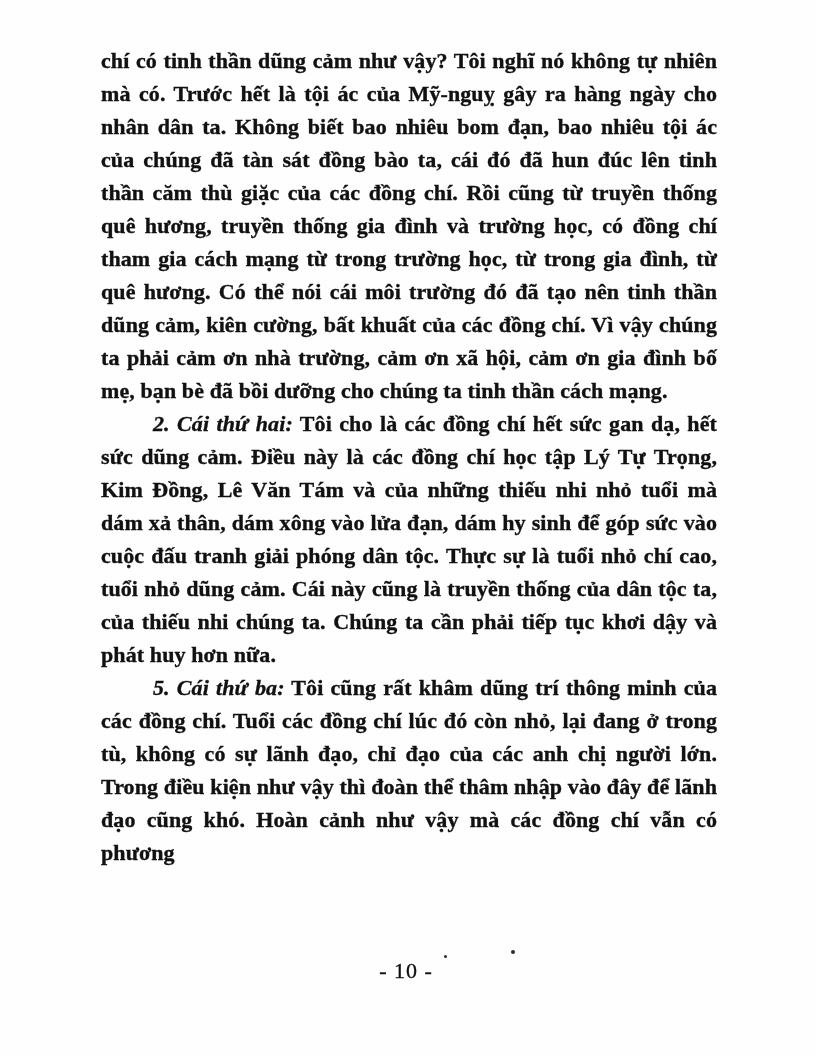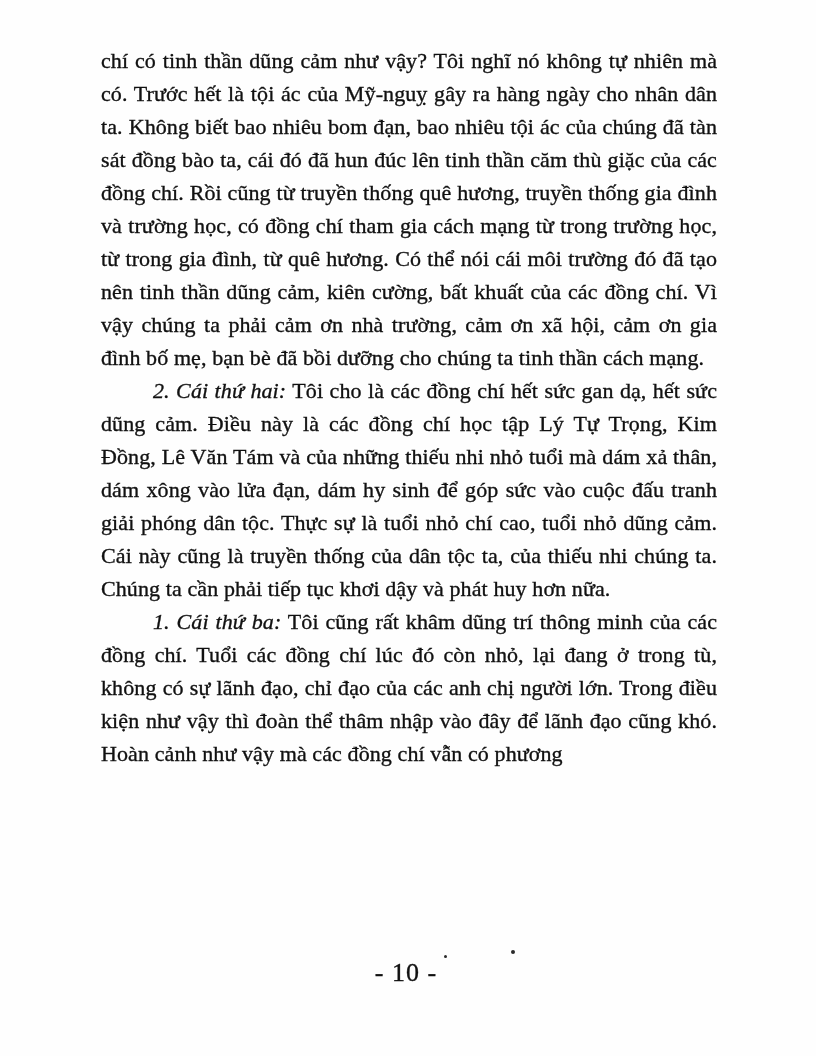--- a/index.html
+++ b/index.html
@@ -30,34 +30,35 @@
     line-height: 33px;
     text-align: justify;
     text-justify: inter-word;
     letter-spacing: 0.1px;
     -webkit-text-stroke: 0.35px #111111;
   }
   .para {
     margin: 0;
     padding: 0;
     text-indent: 0;
+    font-weight: bold;
   }
   .para.indented {
     text-indent: 52px;
   }
   .lead {
     font-style: italic;
   }
   .page-number {
     position: absolute;
     left: 101px;
     top: 958px;
     width: 610px;
     text-align: center;
-    font-size: 26px;
+    font-size: 22px;
     letter-spacing: 1px;
     -webkit-text-stroke: 0.35px #111111;
   }
   .speck {
     position: absolute;
     background: #2a2a2a;
     border-radius: 50%;
   }
   .speck-1 { left: 511px; top: 950px; width: 4px; height: 4px; }
   .speck-2 { left: 444px; top: 955px; width: 3px; height: 3px; }
@@ -66,21 +67,21 @@
 <body>
 
 <div class="page">
 
   <div class="text-block">
 
     <p class="para"><span>chí có tinh thần dũng cảm như vậy? Tôi nghĩ nó không tự nhiên mà có. Trước hết là tội ác của Mỹ-nguỵ gây ra hàng ngày cho nhân dân ta. Không biết bao nhiêu bom đạn, bao nhiêu tội ác của chúng đã tàn sát đồng bào ta, cái đó đã hun đúc lên tinh thần căm thù giặc của các đồng chí. Rồi cũng từ truyền thống quê hương, truyền thống gia đình và trường học, có đồng chí tham gia cách mạng từ trong trường học, từ trong gia đình, từ quê hương. Có thể nói cái môi trường đó đã tạo nên tinh thần dũng cảm, kiên cường, bất khuất của các đồng chí. Vì vậy chúng ta phải cảm ơn nhà trường, cảm ơn xã hội, cảm ơn gia đình bố mẹ, bạn bè đã bồi dưỡng cho chúng ta tinh thần cách mạng.</span></p>
 
     <p class="para indented"><span class="lead">2. Cái thứ hai:</span> <span>Tôi cho là các đồng chí hết sức gan dạ, hết sức dũng cảm. Điều này là các đồng chí học tập Lý Tự Trọng, Kim Đồng, Lê Văn Tám và của những thiếu nhi nhỏ tuổi mà dám xả thân, dám xông vào lửa đạn, dám hy sinh để góp sức vào cuộc đấu tranh giải phóng dân tộc. Thực sự là tuổi nhỏ chí cao, tuổi nhỏ dũng cảm. Cái này cũng là truyền thống của dân tộc ta, của thiếu nhi chúng ta. Chúng ta cần phải tiếp tục khơi dậy và phát huy hơn nữa.</span></p>
 
-    <p class="para indented"><span class="lead">1. Cái thứ ba:</span> <span>Tôi cũng rất khâm dũng trí thông minh của các đồng chí. Tuổi các đồng chí lúc đó còn nhỏ, lại đang ở trong tù, không có sự lãnh đạo, chỉ đạo của các anh chị người lớn. Trong điều kiện như vậy thì đoàn thể thâm nhập vào đây để lãnh đạo cũng khó. Hoàn cảnh như vậy mà các đồng chí vẫn có phương</span></p>
+    <p class="para indented"><span class="lead">5. Cái thứ ba:</span> <span>Tôi cũng rất khâm dũng trí thông minh của các đồng chí. Tuổi các đồng chí lúc đó còn nhỏ, lại đang ở trong tù, không có sự lãnh đạo, chỉ đạo của các anh chị người lớn. Trong điều kiện như vậy thì đoàn thể thâm nhập vào đây để lãnh đạo cũng khó. Hoàn cảnh như vậy mà các đồng chí vẫn có phương</span></p>
 
   </div>
 
   <div class="page-number">- 10 -</div>
 
   <div class="speck speck-1"></div>
   <div class="speck speck-2"></div>
 
 </div>
 

